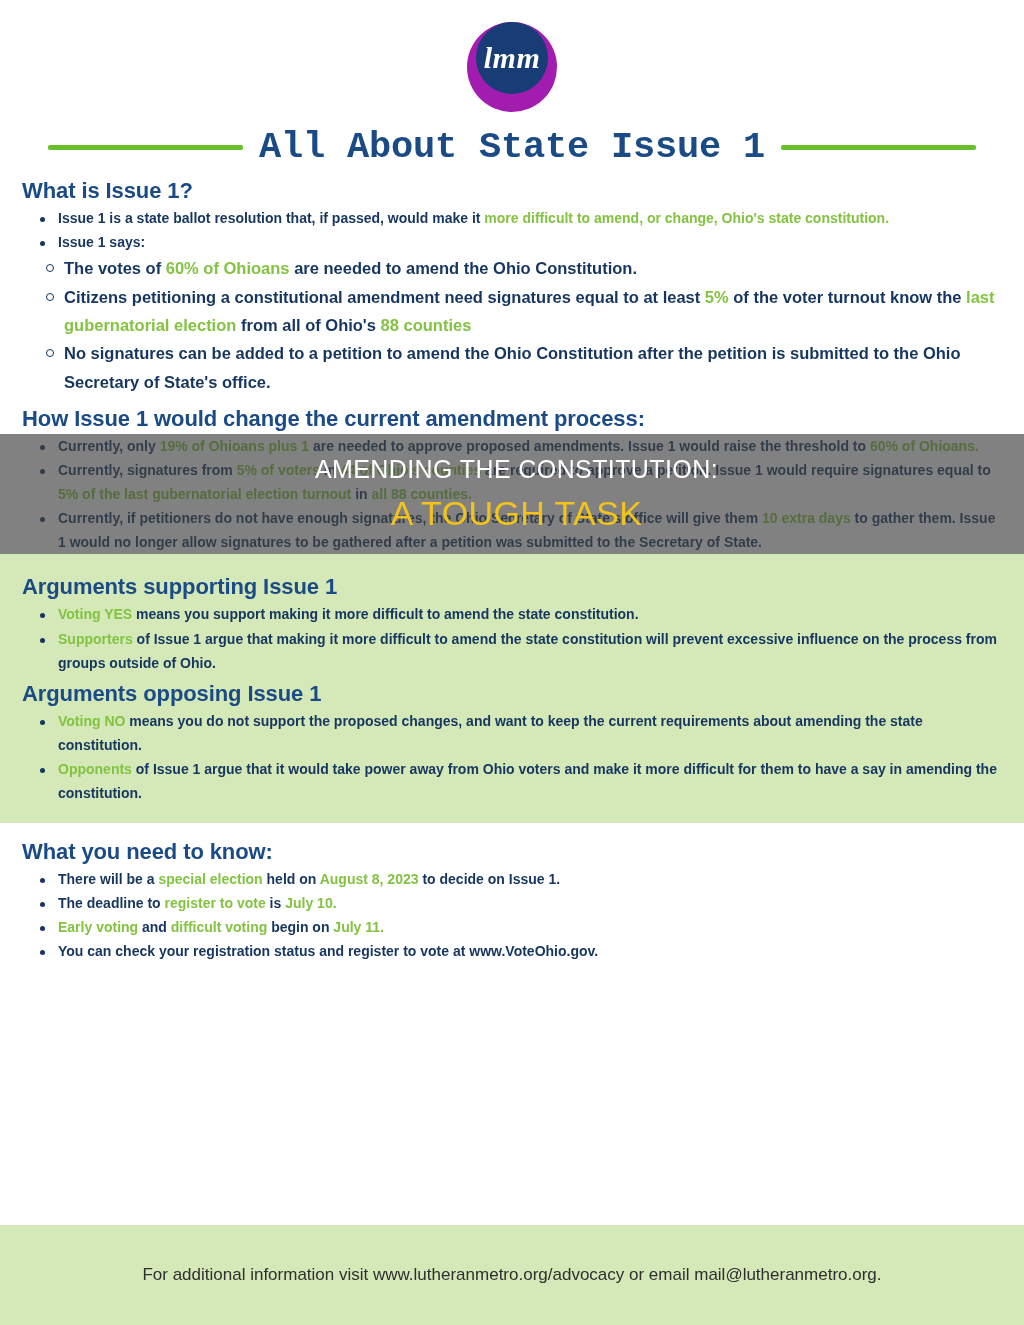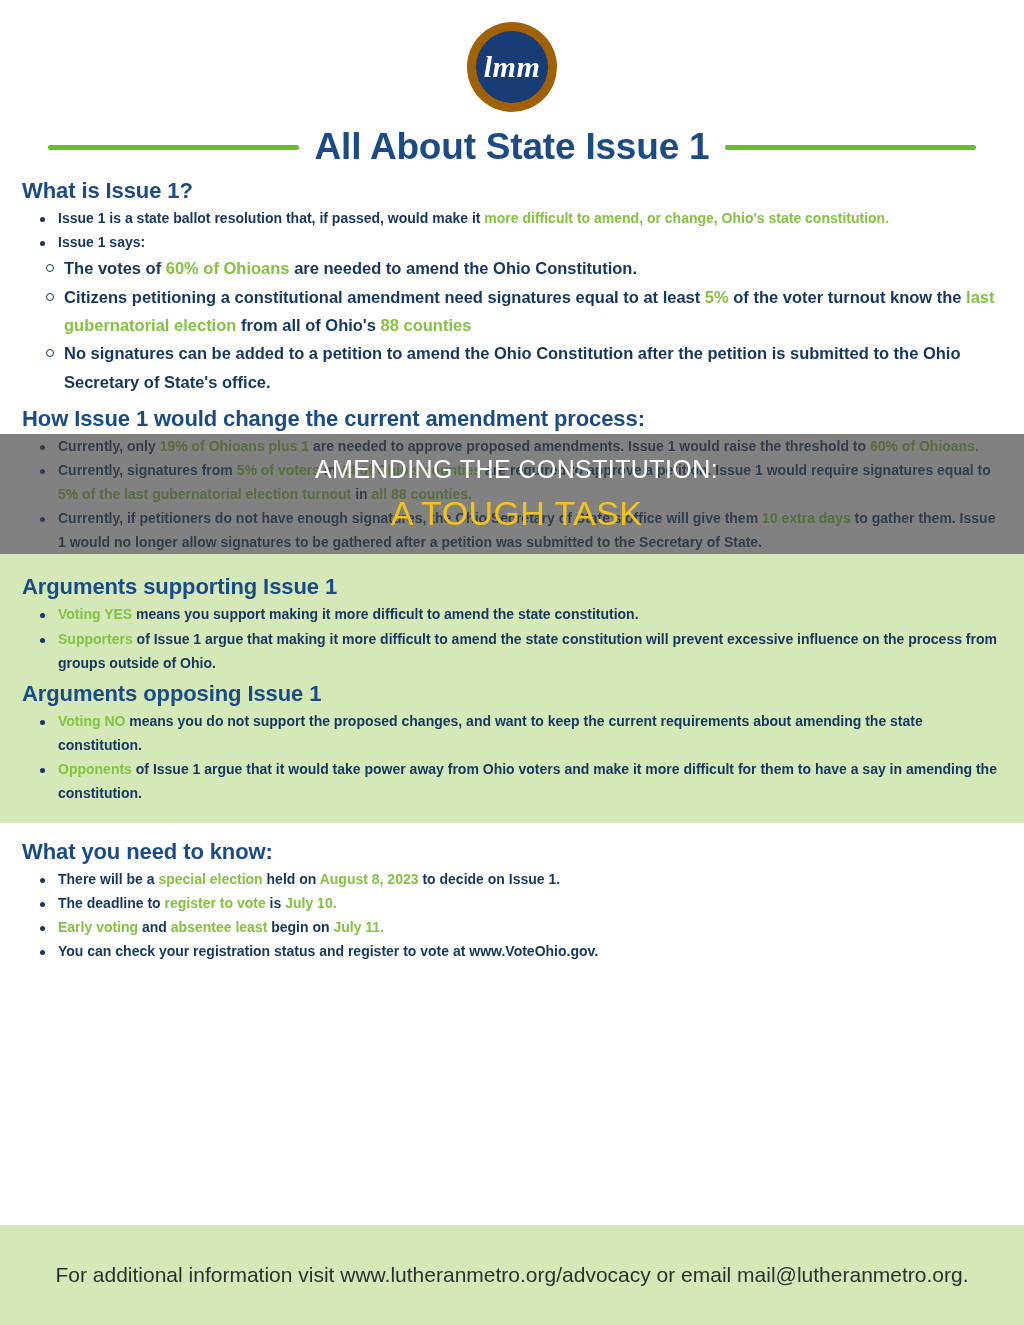--- a/index.html
+++ b/index.html
@@ -8,37 +8,38 @@
     background: #ffffff;
     font-family: "Liberation Sans", sans-serif;
     overflow: hidden;
   }
   .page { position: relative; width: 1024px; height: 1325px; background: #fff; }
 
   
   .logo-wrap { width: 100%; display: flex; justify-content: center; padding-top: 22px; }
   .logo {
     width: 90px; height: 90px; border-radius: 50%;
-    background: #a16207;
-    display: flex; align-items: center; justify-content: center;
+    background: #a21caf;
+    display: flex; justify-content: center;
   }
   .logo-inner {
     width: 72px; height: 72px; border-radius: 50%;
     background: #173c76;
     display: flex; align-items: center; justify-content: center;
   }
   .logo-text {
     color: #ffffff; font-family: "Liberation Serif", serif;
     font-style: italic; font-weight: 700; font-size: 30px; letter-spacing: .5px;
   }
 
   
   .title-row {
     display: flex; align-items: center; gap: 10px;
     padding: 14px 48px 0 48px;
+    font-family: Liberation Mono, monospace;
   }
   .rule { height: 5px; background: #68bf2c; flex: 1 1 auto; border-radius: 2px; }
   .rule.left { margin-right: 2px; }
   .rule.right { margin-left: 2px; }
   .page-title {
     color: #1b4b86; font-size: 37px; font-weight: 700;
     white-space: nowrap; padding: 0 4px; letter-spacing: -.2px;
   }
 
   
@@ -91,21 +92,21 @@
   .green-panel { background: #d4e8b8; padding: 14px 22px 18px 22px; }
   .green-panel h2.sec-head { margin-top: 6px; }
 
   
   .footer {
     position: absolute; left: 0; right: 0; bottom: 0;
     height: 100px; background: #d4e8b8;
     display: flex; align-items: center; justify-content: center;
   }
   .footer-text {
-    color: #2f2f2f; font-size: 21px; font-weight: 400;
+    color: #2f2f2f; font-size: 17px; font-weight: 400;
     font-family: "Liberation Sans", sans-serif;
   }
 </style>
 </head>
 <body>
 
 <div class="page">
 
   <div class="logo-wrap">
     <div class="logo">
@@ -162,21 +163,21 @@
         <li><span class="g">Voting NO</span><span> means you do not support the proposed changes, and want to keep the current requirements about amending the state constitution.</span></li>
         <li><span class="g">Opponents</span><span> of Issue 1 argue that it would take power away from Ohio voters and make it more difficult for them to have a say in amending the constitution.</span></li>
       </ul>
   </div>
 
   <div class="section" style="padding-top:6px;">
     <h2 class="sec-head">What you need to know:</h2>
     <ul class="bullets">
         <li><span>There will be a </span><span class="g">special election</span><span> held on </span><span class="g">August 8, 2023</span><span> to decide on Issue 1.</span></li>
         <li><span>The deadline to </span><span class="g">register to vote</span><span> is </span><span class="g">July 10.</span></li>
-        <li><span class="g">Early voting</span><span> and </span><span class="g">absentee least</span><span> begin on </span><span class="g">July 11.</span></li>
+        <li><span class="g">Early voting</span><span> and </span><span class="g">difficult voting</span><span> begin on </span><span class="g">July 11.</span></li>
         <li><span>You can check your registration status and register to vote at www.VoteOhio.gov.</span></li>
       </ul>
   </div>
 
   <div class="footer">
     <span class="footer-text">For additional information visit www.lutheranmetro.org/advocacy or email mail@lutheranmetro.org.</span>
   </div>
 
 </div>
 

